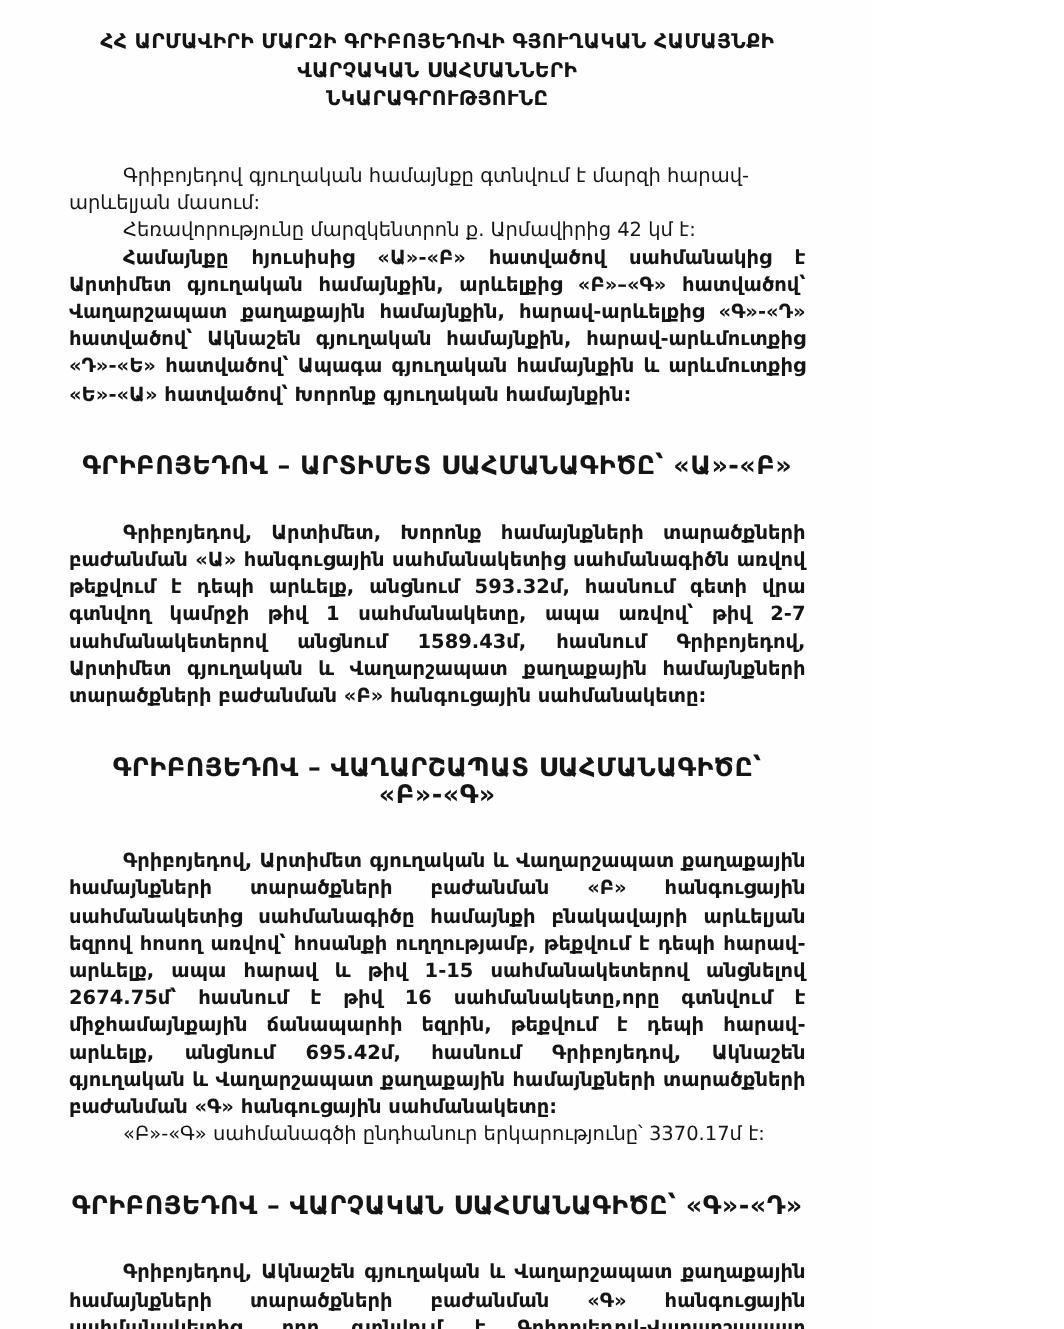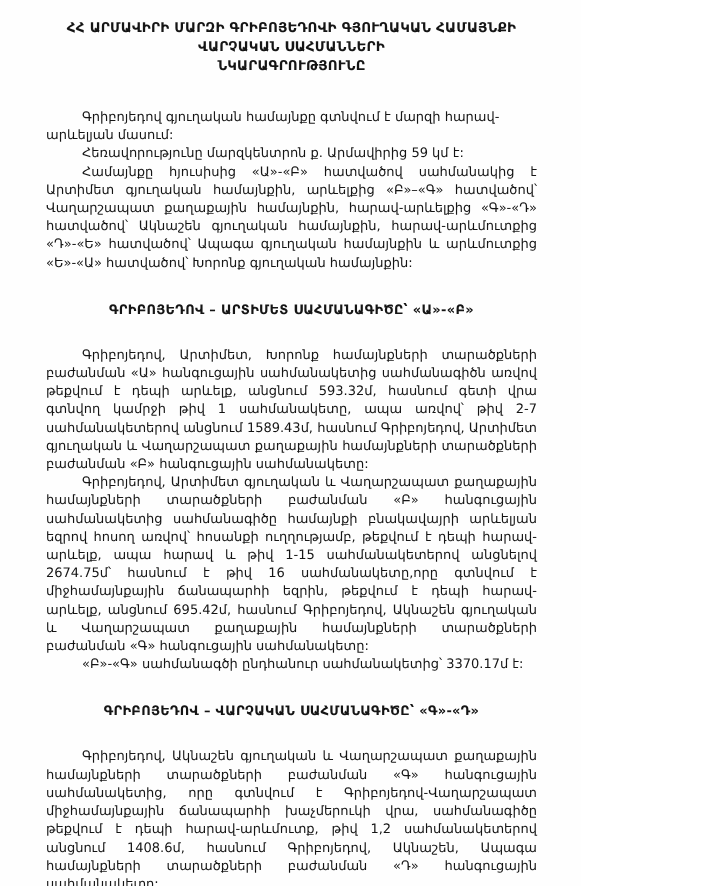--- a/index.html
+++ b/index.html
@@ -28,25 +28,26 @@
     letter-spacing: 0.2px;
   }
   p.line, p.body {
     margin: 0;
     font-size: 13px;
     line-height: 18.2px;
     text-indent: 36px;
   }
   p.body {
     text-align: justify;
+    font-weight: bold;
   }
   h2.section-heading {
     margin: 29px 0 27px 0;
     text-align: center;
-    font-size: 13px;
+    font-size: 17px;
     font-weight: bold;
     line-height: 18px;
     letter-spacing: 0.3px;
   }
   
   .page * {
     -webkit-font-smoothing: antialiased;
   }
 </style>
 </head>
@@ -54,32 +55,33 @@
 
 <div class="page">
 
   <h1 class="doc-title">
     <span>ՀՀ ԱՐՄԱՎԻՐԻ ՄԱՐԶԻ ԳՐԻԲՈՅԵԴՈՎԻ ԳՅՈՒՂԱԿԱՆ ՀԱՄԱՅՆՔԻ ՎԱՐՉԱԿԱՆ ՍԱՀՄԱՆՆԵՐԻ</span><br>
     <span>ՆԿԱՐԱԳՐՈՒԹՅՈՒՆԸ</span>
   </h1>
 
   <div>
     <p class="line">Գրիբոյեդով գյուղական համայնքը գտնվում է մարզի հարավ-արևելյան մասում:</p>
-    <p class="line">Հեռավորությունը մարզկենտրոն ք. Արմավիրից  59 կմ է:</p>
+    <p class="line">Հեռավորությունը մարզկենտրոն ք. Արմավիրից  42 կմ է:</p>
     <p class="body">Համայնքը հյուսիսից «Ա»-«Բ» հատվածով սահմանակից է Արտիմետ գյուղական համայնքին, արևելքից «Բ»–«Գ» հատվածով՝ Վաղարշապատ քաղաքային համայնքին, հարավ-արևելքից «Գ»-«Դ» հատվածով՝ Ակնաշեն գյուղական համայնքին, հարավ-արևմուտքից «Դ»-«Ե» հատվածով՝ Ապագա գյուղական համայնքին և արևմուտքից «Ե»-«Ա»  հատվածով՝ Խորոնք գյուղական համայնքին:</p>
   </div>
 
   <section>
     <h2 class="section-heading">ԳՐԻԲՈՅԵԴՈՎ – ԱՐՏԻՄԵՏ  ՍԱՀՄԱՆԱԳԻԾԸ՝  «Ա»-«Բ»</h2>
     <p class="body">Գրիբոյեդով, Արտիմետ, Խորոնք համայնքների տարածքների բաժանման «Ա» հանգուցային սահմանակետից սահմանագիծն առվով թեքվում է դեպի արևելք, անցնում 593.32մ,  հասնում գետի վրա գտնվող կամրջի թիվ 1 սահմանակետը, ապա առվով՝ թիվ 2-7 սահմանակետերով անցնում 1589.43մ, հասնում Գրիբոյեդով, Արտիմետ գյուղական և Վաղարշապատ քաղաքային համայնքների տարածքների բաժանման «Բ» հանգուցային սահմանակետը:</p>
   </section>
 
   <section>
+    <h2 class="section-heading">ԳՐԻԲՈՅԵԴՈՎ – ՎԱՂԱՐՇԱՊԱՏ  ՍԱՀՄԱՆԱԳԻԾԸ՝  «Բ»-«Գ»</h2>
     <p class="body">Գրիբոյեդով, Արտիմետ գյուղական և Վաղարշապատ քաղաքային համայնքների տարածքների բաժանման «Բ» հանգուցային սահմանակետից սահմանագիծը համայնքի բնակավայրի արևելյան եզրով հոսող առվով՝ հոսանքի ուղղությամբ, թեքվում է դեպի հարավ-արևելք, ապա հարավ և թիվ 1-15 սահմանակետերով անցնելով 2674.75մ՝ հասնում է թիվ 16 սահմանակետը,որը գտնվում է  միջհամայնքային ճանապարհի եզրին, թեքվում է դեպի հարավ-արևելք, անցնում 695.42մ, հասնում Գրիբոյեդով, Ակնաշեն գյուղական և Վաղարշապատ քաղաքային համայնքների  տարածքների բաժանման «Գ»  հանգուցային սահմանակետը:</p>
-    <p class="line">«Բ»-«Գ»  սահմանագծի ընդհանուր սահմանակետից՝  3370.17մ է:</p>
+    <p class="line">«Բ»-«Գ»  սահմանագծի ընդհանուր երկարությունը՝  3370.17մ է:</p>
   </section>
 
   <section>
     <h2 class="section-heading">ԳՐԻԲՈՅԵԴՈՎ – ՎԱՐՉԱԿԱՆ  ՍԱՀՄԱՆԱԳԻԾԸ՝  «Գ»-«Դ»</h2>
     <p class="body">Գրիբոյեդով, Ակնաշեն գյուղական և Վաղարշապատ քաղաքային համայնքների տարածքների բաժանման «Գ» հանգուցային սահմանակետից, որը գտնվում է Գրիբոյեդով-Վաղարշապատ միջհամայնքային ճանապարհի խաչմերուկի վրա, սահմանագիծը թեքվում է դեպի հարավ-արևմուտք, թիվ 1,2 սահմանակետերով  անցնում 1408.6մ, հասնում Գրիբոյեդով, Ակնաշեն, Ապագա համայնքների տարածքների բաժանման «Դ» հանգուցային սահմանակետը:</p>
   </section>
 
 </div>
 
 </body></html>

